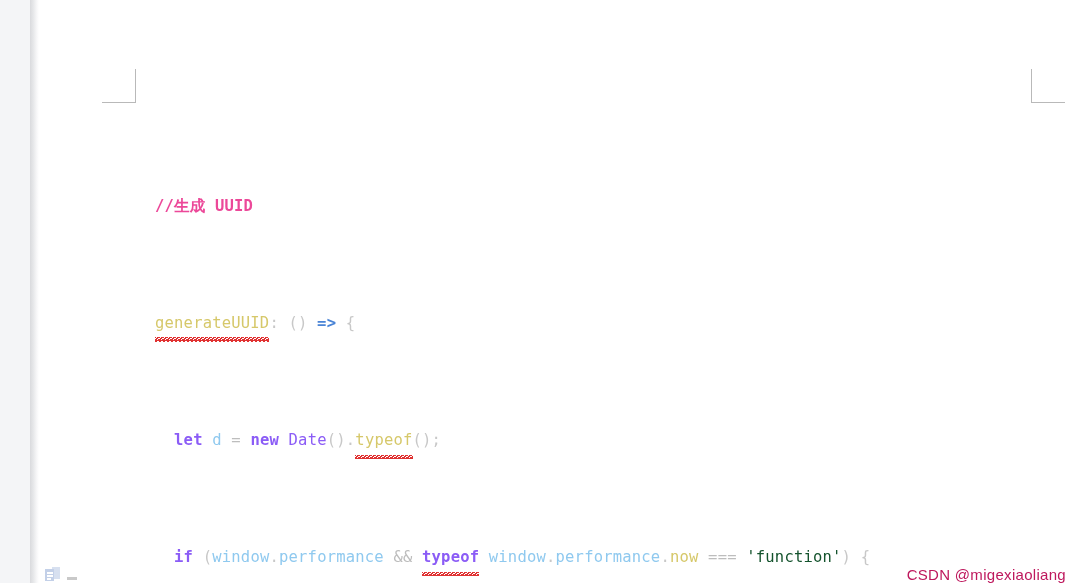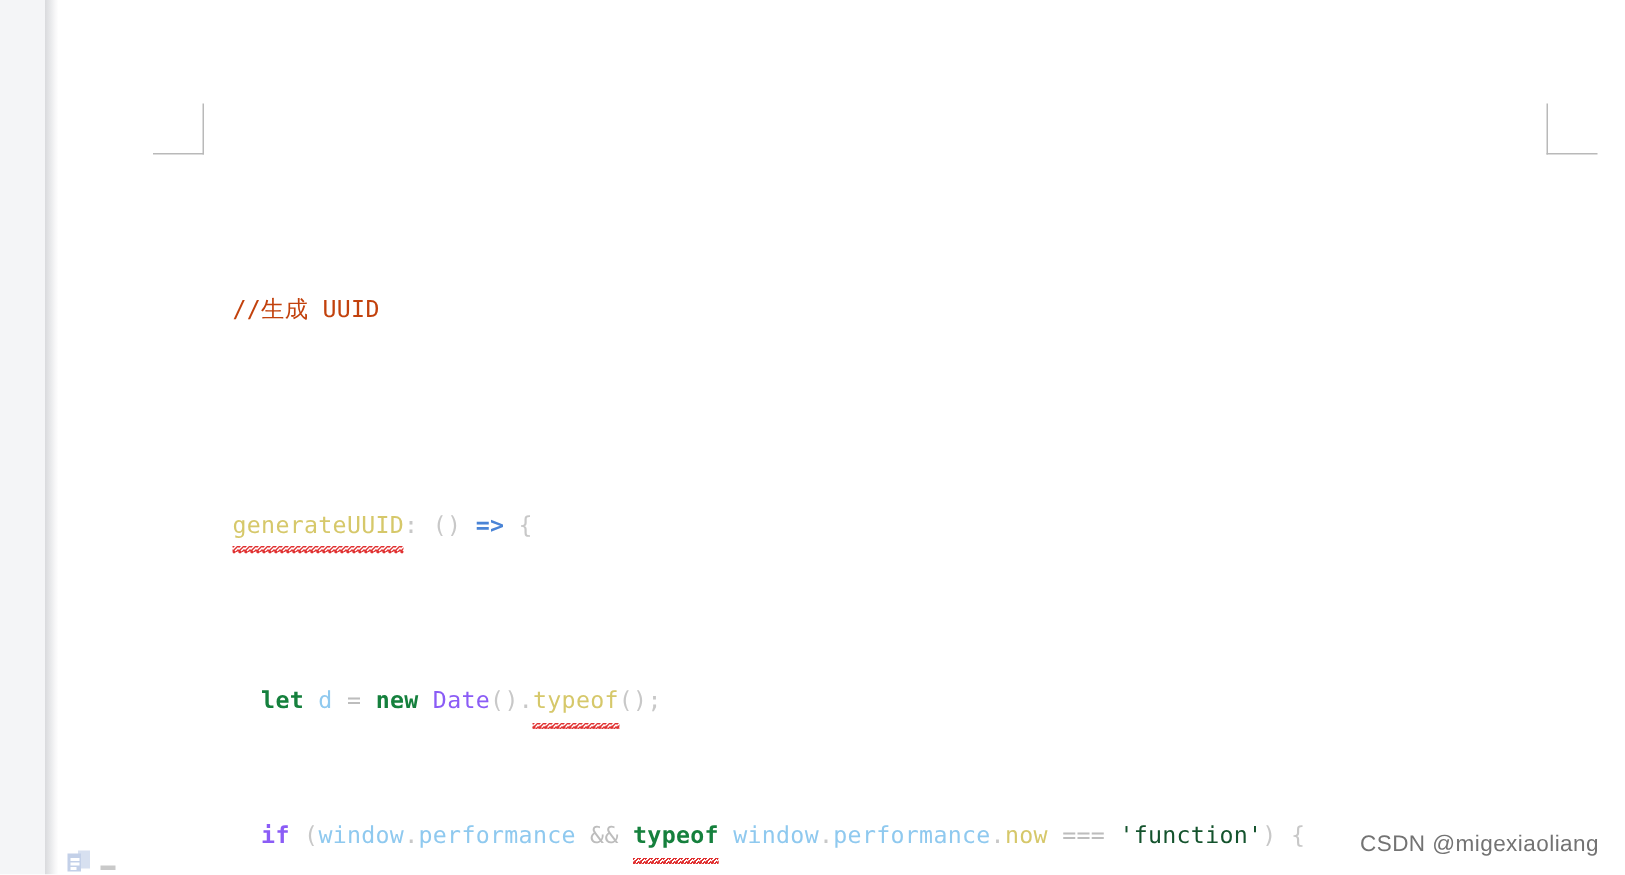--- a/index.html
+++ b/index.html
@@ -56,26 +56,26 @@
     top: 104px;
     font-family: "DejaVu Sans Mono", "Liberation Mono", monospace;
     font-size: 15.5px;
     line-height: 29.3px;
     white-space: pre;
     letter-spacing: 0.2px;
   }
   .code-line { height: 29.3px; }
 
   
-  .t-comment   { color: #c2410c; }
-  .t-keyword   { color: #15803d; font-weight: bold; }
+  .t-comment   { color: #ec4899; font-weight: bold; }
+  .t-keyword   { color: #8b5cf6; font-weight: bold; }
   .t-keyword2  { color: #8b5cf6; font-weight: bold; }
   .t-var       { color: #8fc9ef; }
   .t-class     { color: #8b5cf6; }
-  .t-func      { color: #d6c86a; margin-top: 27px; }
+  .t-func      { color: #d6c86a; }
   .t-string    { color: #14532d; }
   .t-punct     { color: #c8c8c8; }
   .t-op        { color: #bdbdbd; }
   .t-arrow     { color: #4a84d6; font-weight: bold; }
 
   
   .squiggle {
     position: relative;
     display: inline-block;
   }
@@ -127,22 +127,22 @@
     top: 577px;
     width: 10px;
     height: 3px;
     background: #c9c9c9;
   }
 
   
   #watermark {
     position: absolute;
     right: 17px;
-    bottom: 12px;
-    color: #737373;
+    bottom: 0;
+    color: #be185d;
     font-size: 15px;
     font-family: "Liberation Sans", sans-serif;
     letter-spacing: 0.3px;
     white-space: nowrap;
     text-align: center;
   }
 </style>
 </head>
 <body>
 

